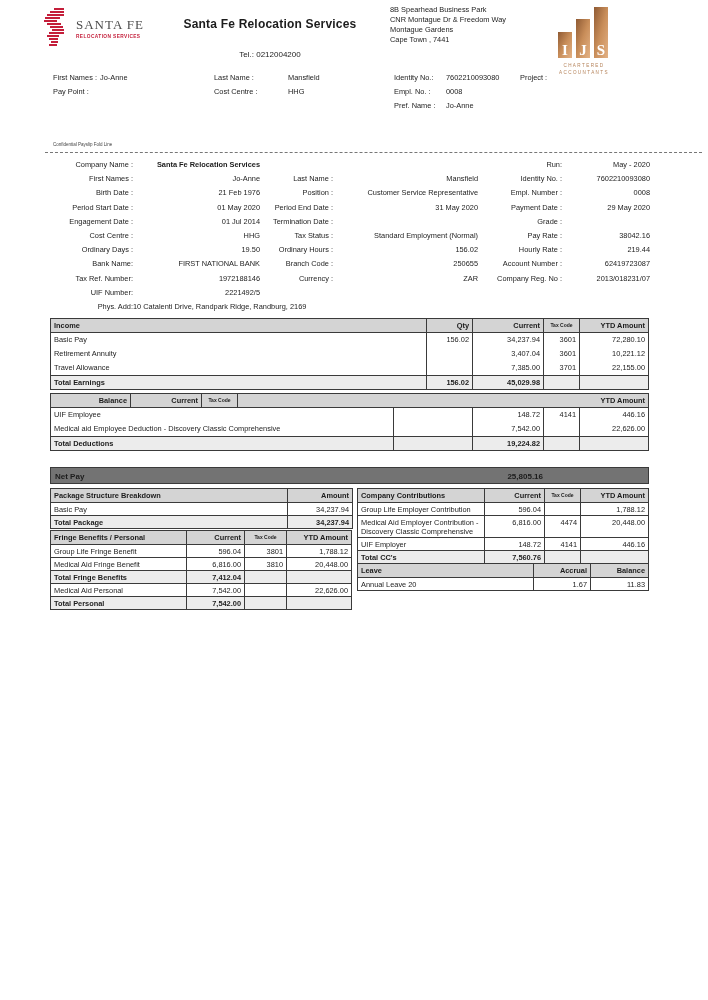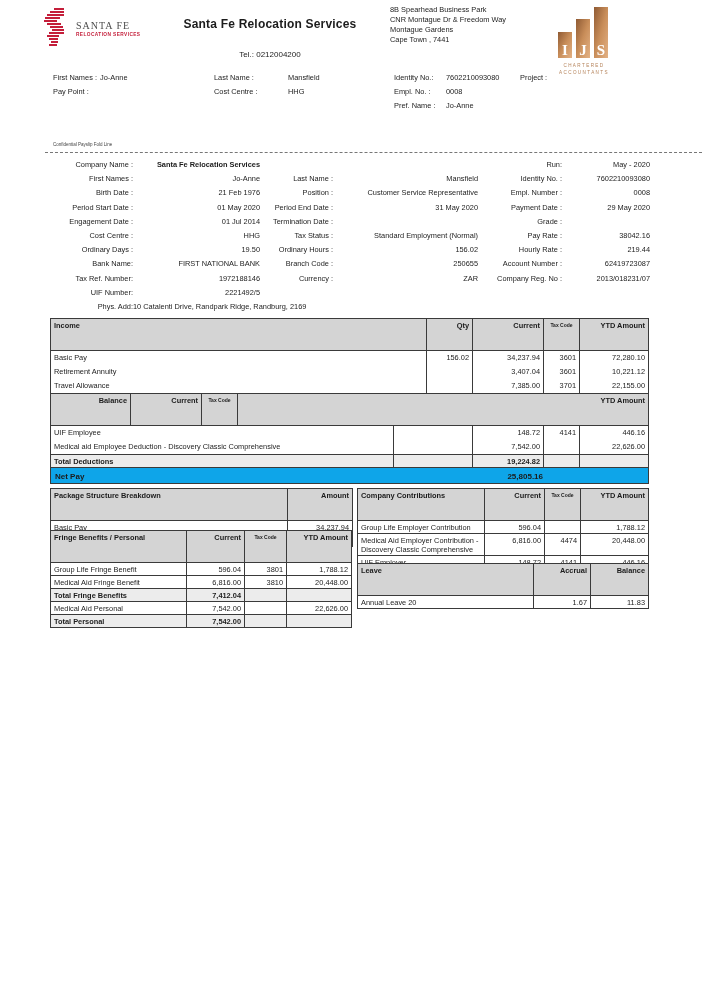--- a/index.html
+++ b/index.html
@@ -7,21 +7,21 @@
   body {
     position:relative; background:#ffffff; color:#1c1c1c;
     font-family:"Liberation Sans", sans-serif; font-size:7.4px;
     overflow:hidden;
   }
   .abs { position:absolute; }
 
   
   .sf-logo { left:44px; top:8px; display:flex; gap:6px; align-items:center; }
   .sf-text { display:flex; flex-direction:column; }
-  .sf-brand { font-family:"Liberation Serif", serif; font-size:10px; color:#4d4d4d; letter-spacing:1px; }
+  .sf-brand { font-family:"Liberation Serif", serif; font-size:13px; color:#4d4d4d; letter-spacing:1px; }
   .sf-brand-sub { font-size:4.8px; font-weight:bold; color:#c41e3a; letter-spacing:0.4px; margin-top:1px; }
   .title-box { left:100px; top:17px; width:340px; text-align:center; }
   .doc-title { font-size:12px; font-weight:bold; letter-spacing:0.2px; }
   .tel-box { left:100px; top:50px; width:340px; text-align:center; font-size:8px; }
   .addr { left:390px; top:5px; font-size:7.4px; line-height:10px; }
   .ijs { left:552px; top:6px; width:64px; text-align:center; }
   .ijs-sub { font-size:4.6px; color:#b5835a; letter-spacing:1.4px; line-height:5.6px; margin-top:1px; }
 
   
   .emp-top { left:53px; top:73px; width:640px; }
@@ -39,35 +39,35 @@
   .d-l1{width:81px}.d-v1{width:127px}.d-l2{width:73px}.d-v2{width:145px}
   .d-l3{width:84px}.d-v3{width:88px}
   .bold { font-weight:bold; }
 
   
   .tbl { position:absolute; border:1px solid #3a3a3a; background:#fff; }
   .row { display:flex; align-items:stretch; }
   .row > div { padding:1.5px 3px; overflow:hidden; }
   .row > div + div { border-left:1px solid #3a3a3a; }
   .hdr { background:#d4d4d4; font-weight:bold; border-bottom:1px solid #3a3a3a; }
-  .hdr > div { padding-top:2px; padding-bottom:20px; }
+  .hdr > div { padding-top:2px; padding-bottom:2px; }
   .tot { background:#ececec; font-weight:bold; border-top:1px solid #3a3a3a; }
   .rb { border-bottom:1px solid #3a3a3a; }
   .num { text-align:right; }
   .taxh { font-size:5px; text-align:center; padding-top:4px !important; line-height:5px; }
   .drow { height:14px; }
 
   .income { left:50px; top:318px; width:599px; }
   .ic0{width:375px}.ic1{width:46px}.ic2{width:71px}.ic3{width:36px}.ic4{flex:1}
 
   .deduct { left:50px; top:393px; width:599px; }
   .dc0{width:342px}.dc1{width:79px}.dc2{width:71px}.dc3{width:36px}.dc4{flex:1}
 
   .netpay { left:50px; top:467px; width:599px; height:17px; border:1px solid #3a3a3a;
-            font-size:8px; font-weight:bold; position:absolute; background:#0ea5e9; }
+            font-size:8px; font-weight:bold; position:absolute; background:#737373; }
   .netpay .np-label { position:absolute; left:4px; top:4px; }
   .netpay .np-value { position:absolute; left:421px; top:4px; width:71px; text-align:right; }
 
   .package { left:50px; top:488px; width:303px; }
   .pc0{width:236px}.pc1{flex:1}
 
   .cc { left:357px; top:488px; width:292px; }
   .cc0{width:126px}.cc1{width:60px}.cc2{width:36px}.cc3{flex:1}
 
   .fringe { left:50px; top:530px; width:302px; }

